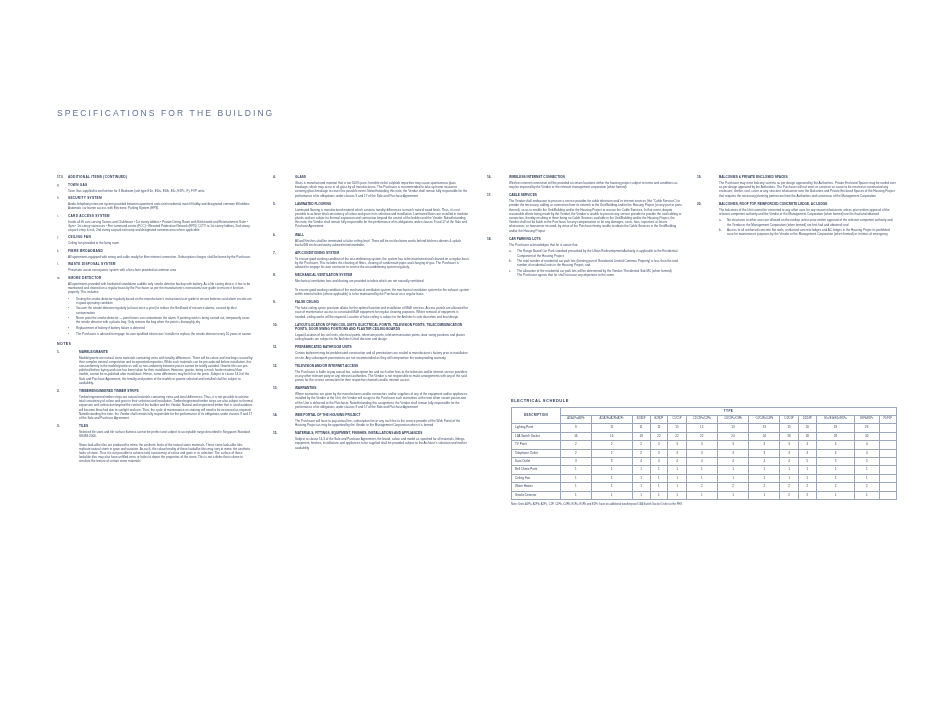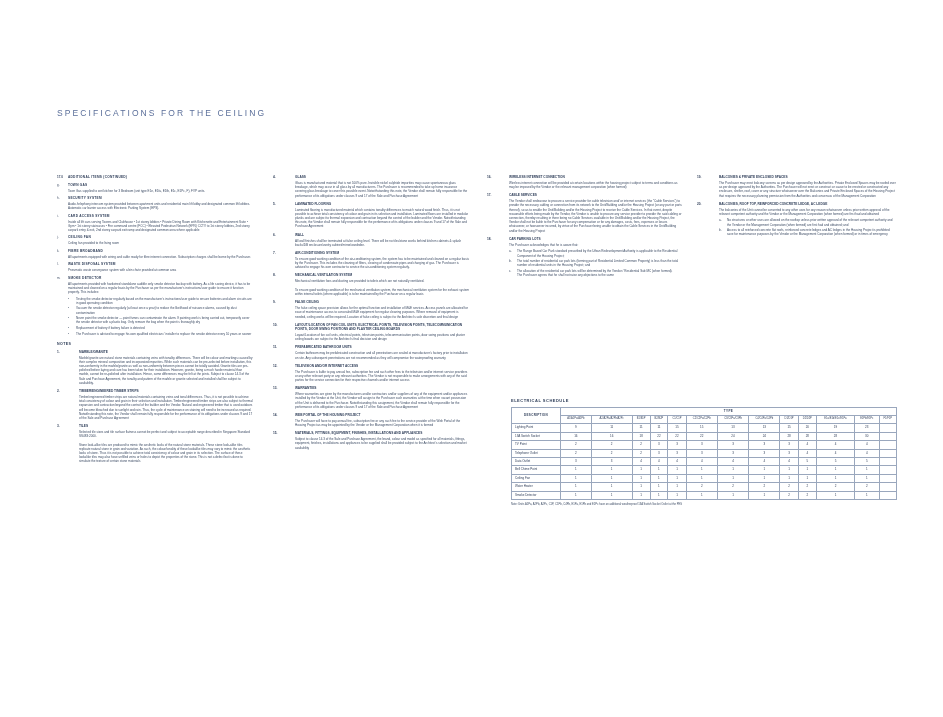--- a/index.html
+++ b/index.html
@@ -37,21 +37,21 @@
   table.es-table th.desc{font-weight:bold;letter-spacing:.3px;width:46px;}
   table.es-table td.desc-cell{text-align:left;padding-left:3px;font-size:3px;}
   table.es-table th.small{font-size:2.6px;font-weight:normal;line-height:1.1;}
   .es-note{font-size:2.7px;color:#3b4a63;margin-top:3px;line-height:1.3;}
 </style>
 </head>
 <body>
 
 <div class="page">
 
-  <div class="title">SPECIFICATIONS FOR THE CEILING</div>
+  <div class="title">SPECIFICATIONS FOR THE BUILDING</div>
 
   <div class="cols">
 
     <div class="col c1">
       <div class="sec">
         <div class="row">
           <span class="num">17.0</span>
           <span class="sechead">ADDITIONAL ITEMS (CONTINUED)</span>
         </div>
 

